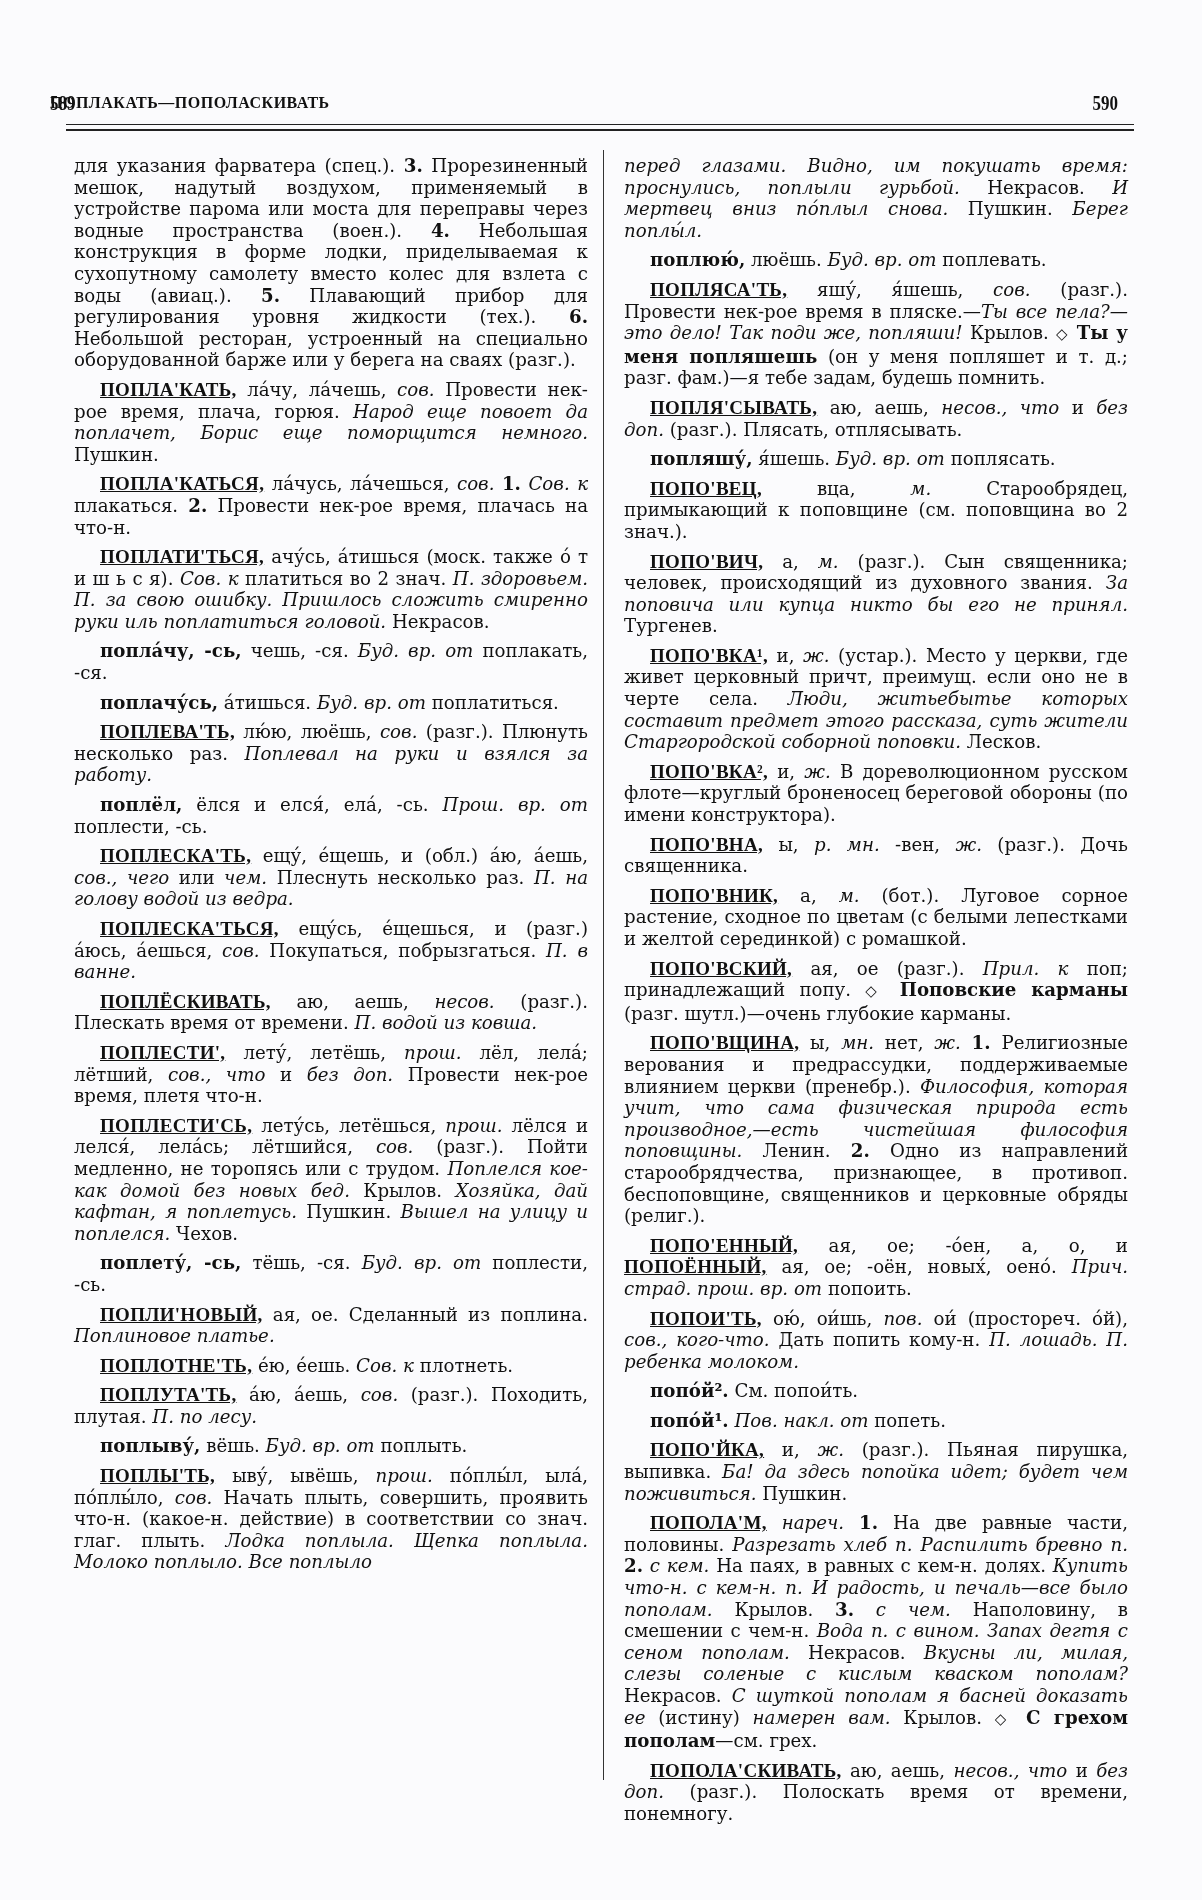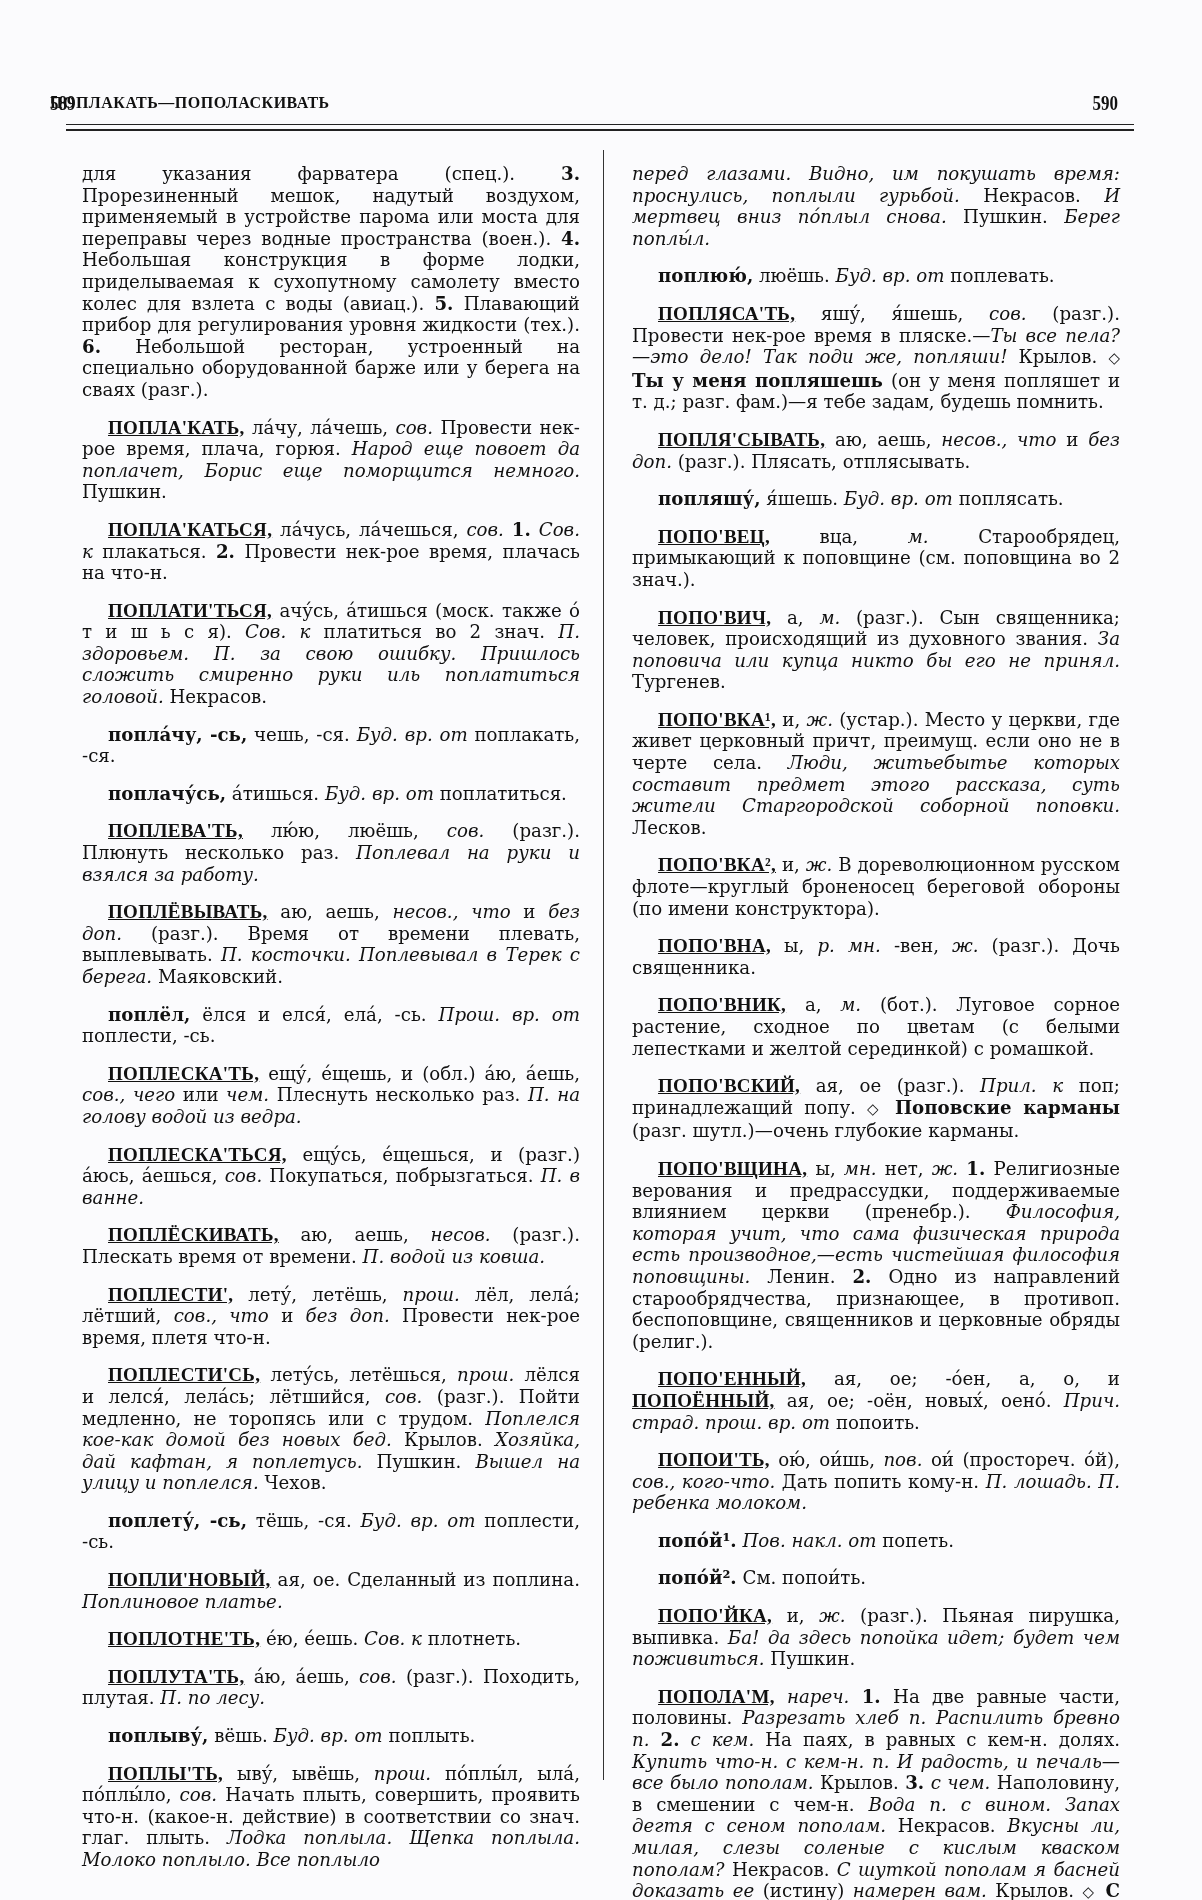--- a/index.html
+++ b/index.html
@@ -8,21 +8,21 @@
   .pg-left { position: absolute; left: 0; top: 0; font-family: "Liberation Serif", serif; font-weight: bold; font-size: 20px; transform: scaleX(0.85); transform-origin: left; }
   .pg-right { position: absolute; right: 0; top: 0; font-family: "Liberation Serif", serif; font-weight: bold; font-size: 20px; transform: scaleX(0.85); transform-origin: right; }
   .running-title { position: absolute; left: 0; right: 0; top: 2px; text-align: left; font-family: "Liberation Serif", serif; font-weight: bold; font-size: 16px; letter-spacing: 0.5px; }
   .rule { position: absolute; left: 66px; width: 1068px; height: 1px; background: #222; }
   .rule.r1 { top: 124px; }
   .rule.r2 { top: 129px; height: 2px; }
   .col { position: absolute; top: 147px; width: 530px; font-size: 18.2px; line-height: 21.6px; text-align: justify; hyphens: manual; }
   .col.left { left: 66px; }
   .col.right { left: 616px; width: 520px; }
   .divider { position: absolute; left: 603px; top: 150px; width: 1px; height: 1630px; background: #333; }
-  .entry { margin: 16px; text-indent: 26px; }
+  .entry { margin: 8px; text-indent: 26px; }
   .entry.cont { text-indent: 0; }
   .hw { font-family: "Liberation Serif", serif; font-weight: bold; font-size: 19px; letter-spacing: 0.3px; text-decoration: underline; }
   .bold { font-weight: bold; }
   .ital { font-style: italic; font-family: "DejaVu Serif", serif; }
   .lozenge { font-size: 15px; }
 </style>
 </head>
 <body>
 
 <div class="header">
@@ -34,21 +34,20 @@
 <div class="rule r2"></div>
 
 <div class="col left" id="col-left">
     <p class="entry cont"><span>для указания фарватера (спец.). </span><span class="bold">3.</span><span> Прорезиненный мешок, надутый воздухом, применяемый в устройстве парома или моста для переправы через водные пространства (воен.). </span><span class="bold">4.</span><span> Небольшая конструкция в форме лодки, приделываемая к сухопутному самолету вместо колес для взлета с воды (авиац.). </span><span class="bold">5.</span><span> Плавающий прибор для регулирования уровня жидкости (тех.). </span><span class="bold">6.</span><span> Небольшой ресторан, устроенный на специально оборудованной барже или у берега на сваях (разг.).</span></p>
     <p class="entry"><span class="hw">ПОПЛА'КАТЬ,</span><span> ла́чу, ла́чешь, </span><span class="ital">сов.</span><span> Провести нек-рое время, плача, горюя. </span><span class="ital">Народ еще повоет да поплачет, Борис еще поморщится немного.</span><span> Пушкин.</span></p>
     <p class="entry"><span class="hw">ПОПЛА'КАТЬСЯ,</span><span> ла́чусь, ла́чешься, </span><span class="ital">сов.</span><span> </span><span class="bold">1.</span><span> </span><span class="ital">Сов. к</span><span> плакаться. </span><span class="bold">2.</span><span> Провести нек-рое время, плачась на что-н.</span></p>
     <p class="entry"><span class="hw">ПОПЛАТИ'ТЬСЯ,</span><span> ачу́сь, а́тишься (моск. также о́ т и ш ь с я). </span><span class="ital">Сов. к</span><span> платиться во 2 знач. </span><span class="ital">П. здоровьем. П. за свою ошибку. Пришлось сложить смиренно руки иль поплатиться головой.</span><span> Некрасов.</span></p>
     <p class="entry"><span class="bold">попла́чу, -сь,</span><span> чешь, -ся. </span><span class="ital">Буд. вр. от</span><span> поплакать, -ся.</span></p>
     <p class="entry"><span class="bold">поплачу́сь,</span><span> а́тишься. </span><span class="ital">Буд. вр. от</span><span> поплатиться.</span></p>
     <p class="entry"><span class="hw">ПОПЛЕВА'ТЬ,</span><span> лю́ю, люёшь, </span><span class="ital">сов.</span><span> (разг.). Плюнуть несколько раз. </span><span class="ital">Поплевал на руки и взялся за работу.</span></p>
-    <p class="entry"><span class="hw">ПОПЛЁВЫВАТЬ,</span><span> аю, аешь, </span><span class="ital">несов., что</span><span> и </span><span class="ital">без доп.</span><span> (разг.). Время от времени плевать, выплевывать. </span><span class="ital">П. косточки. Поплевывал в Терек с берега.</span><span> Маяковский.</span></p>
     <p class="entry"><span class="bold">поплёл,</span><span> ёлся и елся́, ела́, -сь. </span><span class="ital">Прош. вр. от</span><span> поплести, -сь.</span></p>
     <p class="entry"><span class="hw">ПОПЛЕСКА'ТЬ,</span><span> ещу́, е́щешь, и (обл.) а́ю, а́ешь, </span><span class="ital">сов., чего</span><span> или </span><span class="ital">чем.</span><span> Плеснуть несколько раз. </span><span class="ital">П. на голову водой из ведра.</span></p>
     <p class="entry"><span class="hw">ПОПЛЕСКА'ТЬСЯ,</span><span> ещу́сь, е́щешься, и (разг.) а́юсь, а́ешься, </span><span class="ital">сов.</span><span> Покупаться, побрызгаться. </span><span class="ital">П. в ванне.</span></p>
     <p class="entry"><span class="hw">ПОПЛЁСКИВАТЬ,</span><span> аю, аешь, </span><span class="ital">несов.</span><span> (разг.). Плескать время от времени. </span><span class="ital">П. водой из ковша.</span></p>
     <p class="entry"><span class="hw">ПОПЛЕСТИ',</span><span> лету́, летёшь, </span><span class="ital">прош.</span><span> лёл, лела́; лётший, </span><span class="ital">сов., что</span><span> и </span><span class="ital">без доп.</span><span> Провести нек-рое время, плетя что-н.</span></p>
     <p class="entry"><span class="hw">ПОПЛЕСТИ'СЬ,</span><span> лету́сь, летёшься, </span><span class="ital">прош.</span><span> лёлся и лелся́, лела́сь; лётшийся, </span><span class="ital">сов.</span><span> (разг.). Пойти медленно, не торопясь или с трудом. </span><span class="ital">Поплелся кое-как домой без новых бед.</span><span> Крылов. </span><span class="ital">Хозяйка, дай кафтан, я поплетусь.</span><span> Пушкин. </span><span class="ital">Вышел на улицу и поплелся.</span><span> Чехов.</span></p>
     <p class="entry"><span class="bold">поплету́, -сь,</span><span> тёшь, -ся. </span><span class="ital">Буд. вр. от</span><span> поплести, -сь.</span></p>
     <p class="entry"><span class="hw">ПОПЛИ'НОВЫЙ,</span><span> ая, ое. Сделанный из поплина. </span><span class="ital">Поплиновое платье.</span></p>
     <p class="entry"><span class="hw">ПОПЛОТНЕ'ТЬ,</span><span> е́ю, е́ешь. </span><span class="ital">Сов. к</span><span> плотнеть.</span></p>
     <p class="entry"><span class="hw">ПОПЛУТА'ТЬ,</span><span> а́ю, а́ешь, </span><span class="ital">сов.</span><span> (разг.). Походить, плутая. </span><span class="ital">П. по лесу.</span></p>
@@ -65,18 +64,18 @@
     <p class="entry"><span class="hw">ПОПО'ВЕЦ,</span><span> вца, </span><span class="ital">м.</span><span> Старообрядец, примыкающий к поповщине (см. поповщина во 2 знач.).</span></p>
     <p class="entry"><span class="hw">ПОПО'ВИЧ,</span><span> а, </span><span class="ital">м.</span><span> (разг.). Сын священника; человек, происходящий из духовного звания. </span><span class="ital">За поповича или купца никто бы его не принял.</span><span> Тургенев.</span></p>
     <p class="entry"><span class="hw">ПОПО'ВКА¹,</span><span> и, </span><span class="ital">ж.</span><span> (устар.). Место у церкви, где живет церковный причт, преимущ. если оно не в черте села. </span><span class="ital">Люди, житьебытье которых составит предмет этого рассказа, суть жители Старгородской соборной поповки.</span><span> Лесков.</span></p>
     <p class="entry"><span class="hw">ПОПО'ВКА²,</span><span> и, </span><span class="ital">ж.</span><span> В дореволюционном русском флоте—круглый броненосец береговой обороны (по имени конструктора).</span></p>
     <p class="entry"><span class="hw">ПОПО'ВНА,</span><span> ы, </span><span class="ital">р. мн.</span><span> -вен, </span><span class="ital">ж.</span><span> (разг.). Дочь священника.</span></p>
     <p class="entry"><span class="hw">ПОПО'ВНИК,</span><span> а, </span><span class="ital">м.</span><span> (бот.). Луговое сорное растение, сходное по цветам (с белыми лепестками и желтой серединкой) с ромашкой.</span></p>
     <p class="entry"><span class="hw">ПОПО'ВСКИЙ,</span><span> ая, ое (разг.). </span><span class="ital">Прил. к</span><span> поп; принадлежащий попу. </span><span class="lozenge">◇</span><span> </span><span class="bold">Поповские карманы</span><span> (разг. шутл.)—очень глубокие карманы.</span></p>
     <p class="entry"><span class="hw">ПОПО'ВЩИНА,</span><span> ы, </span><span class="ital">мн.</span><span> нет, </span><span class="ital">ж.</span><span> </span><span class="bold">1.</span><span> Религиозные верования и предрассудки, поддерживаемые влиянием церкви (пренебр.). </span><span class="ital">Философия, которая учит, что сама физическая природа есть производное,—есть чистейшая философия поповщины.</span><span> Ленин. </span><span class="bold">2.</span><span> Одно из направлений старообрядчества, признающее, в противоп. беспоповщине, священников и церковные обряды (религ.).</span></p>
     <p class="entry"><span class="hw">ПОПО'ЕННЫЙ,</span><span> ая, ое; -о́ен, а, о, и </span><span class="hw">ПОПОЁННЫЙ,</span><span> ая, ое; -оён, новых́, оено́. </span><span class="ital">Прич. страд. прош. вр. от</span><span> попоить.</span></p>
     <p class="entry"><span class="hw">ПОПОИ'ТЬ,</span><span> ою́, ои́шь, </span><span class="ital">пов.</span><span> ои́ (простореч. о́й), </span><span class="ital">сов., кого-что.</span><span> Дать попить кому-н. </span><span class="ital">П. лошадь. П. ребенка молоком.</span></p>
+    <p class="entry"><span class="bold">попо́й².</span><span> См. попои́ть.</span></p>
     <p class="entry"><span class="bold">попо́й¹.</span><span> </span><span class="ital">Пов. накл. от</span><span> попеть.</span></p>
-    <p class="entry"><span class="bold">попо́й².</span><span> См. попои́ть.</span></p>
     <p class="entry"><span class="hw">ПОПО'ЙКА,</span><span> и, </span><span class="ital">ж.</span><span> (разг.). Пьяная пирушка, выпивка. </span><span class="ital">Ба! да здесь попойка идет; будет чем поживиться.</span><span> Пушкин.</span></p>
     <p class="entry"><span class="hw">ПОПОЛА'М,</span><span> </span><span class="ital">нареч.</span><span> </span><span class="bold">1.</span><span> На две равные части, половины. </span><span class="ital">Разрезать хлеб п. Распилить бревно п.</span><span> </span><span class="bold">2.</span><span> </span><span class="ital">с кем.</span><span> На паях, в равных с кем-н. долях. </span><span class="ital">Купить что-н. с кем-н. п. И радость, и печаль—все было пополам.</span><span> Крылов. </span><span class="bold">3.</span><span> </span><span class="ital">с чем.</span><span> Наполовину, в смешении с чем-н. </span><span class="ital">Вода п. с вином. Запах дегтя с сеном пополам.</span><span> Некрасов. </span><span class="ital">Вкусны ли, милая, слезы соленые с кислым кваском пополам?</span><span> Некрасов. </span><span class="ital">С шуткой пополам я басней доказать ее</span><span> (истину) </span><span class="ital">намерен вам.</span><span> Крылов. </span><span class="lozenge">◇</span><span> </span><span class="bold">С грехом пополам</span><span>—см. грех.</span></p>
     <p class="entry"><span class="hw">ПОПОЛА'СКИВАТЬ,</span><span> аю, аешь, </span><span class="ital">несов., что</span><span> и </span><span class="ital">без доп.</span><span> (разг.). Полоскать время от времени, понемногу.</span></p>
   </div>
 
 </body></html>

